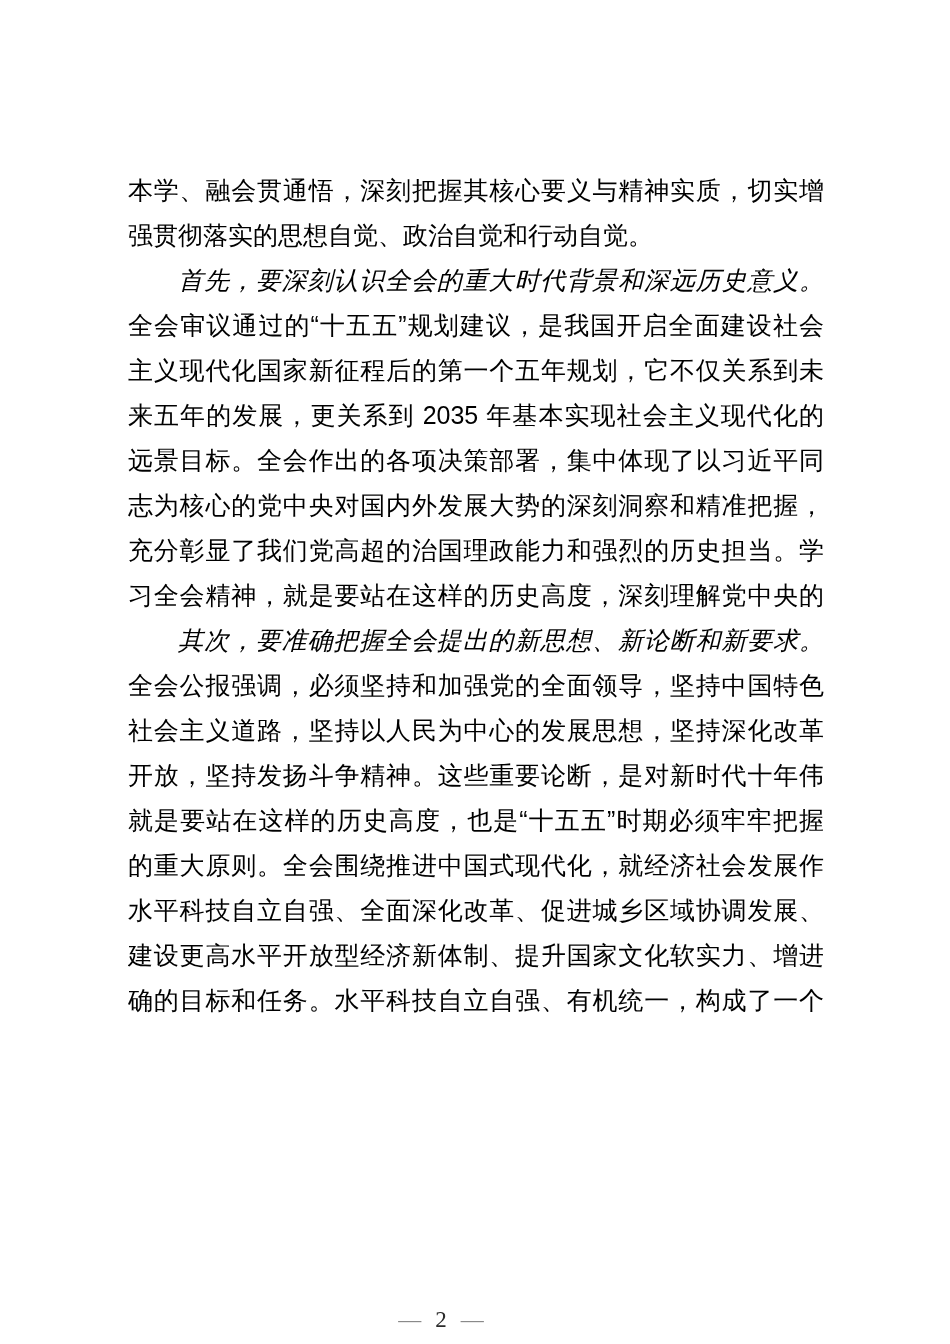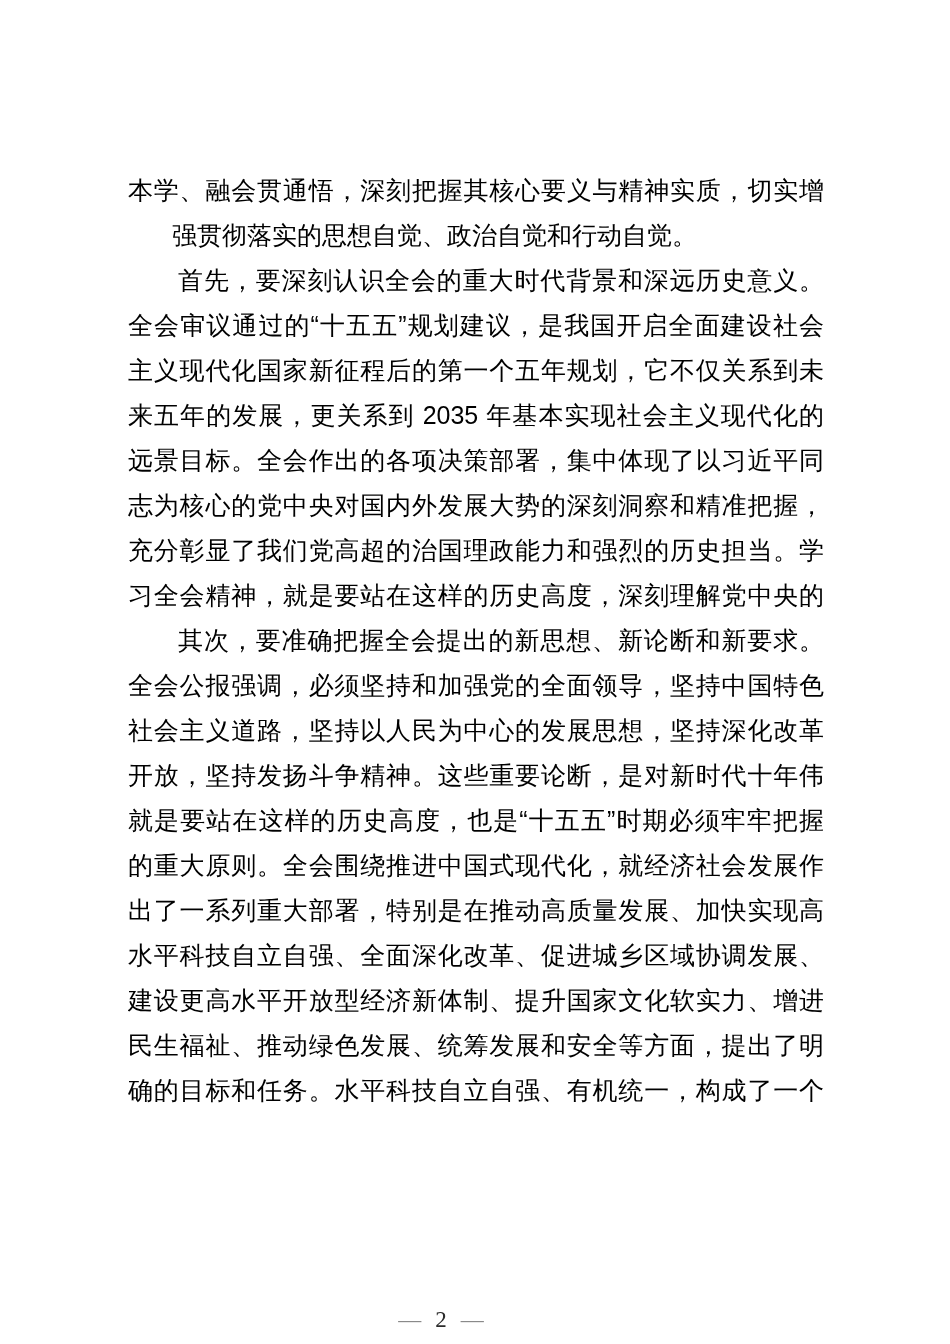--- a/index.html
+++ b/index.html
@@ -30,24 +30,24 @@
     font-size: 25px;
     line-height: 45px;
     height: 45px;
     text-align: justify;
     text-align-last: justify;
     overflow: hidden;
   }
   .line.short {
     text-align: left;
     text-align-last: left;
-    margin-left: 44px;
   }
   .line.indent {
     text-indent: 2em;
+    font-style: italic;
   }
   .footer {
     position: absolute;
     left: 0;
     right: 0;
     top: 1305px;
     text-align: center;
     font-family: "Liberation Serif", serif;
     font-size: 23px;
     line-height: 30px;
@@ -81,24 +81,22 @@
         <div class="line">充分彰显了我们党高超的治国理政能力和强烈的历史担当。学</div>
         <div class="line">习全会精神，就是要站在这样的历史高度，深刻理解党中央的</div>
       </div>
       <div class="para">
         <div class="line indent">其次，要准确把握全会提出的新思想、新论断和新要求。</div>
         <div class="line">全会公报强调，必须坚持和加强党的全面领导，坚持中国特色</div>
         <div class="line">社会主义道路，坚持以人民为中心的发展思想，坚持深化改革</div>
         <div class="line">开放，坚持发扬斗争精神。这些重要论断，是对新时代十年伟</div>
         <div class="line">就是要站在这样的历史高度，也是“十五五”时期必须牢牢把握</div>
         <div class="line">的重大原则。全会围绕推进中国式现代化，就经济社会发展作</div>
-        <div class="line">出了一系列重大部署，特别是在推动高质量发展、加快实现高</div>
         <div class="line">水平科技自立自强、全面深化改革、促进城乡区域协调发展、</div>
         <div class="line">建设更高水平开放型经济新体制、提升国家文化软实力、增进</div>
-        <div class="line">民生福祉、推动绿色发展、统筹发展和安全等方面，提出了明</div>
         <div class="line">确的目标和任务。水平科技自立自强、有机统一，构成了一个</div>
       </div>
     </div>
 
   <div class="footer">
     <span class="dash">—</span><span class="num">2</span><span class="dash">—</span>
   </div>
 
 </div>
 

